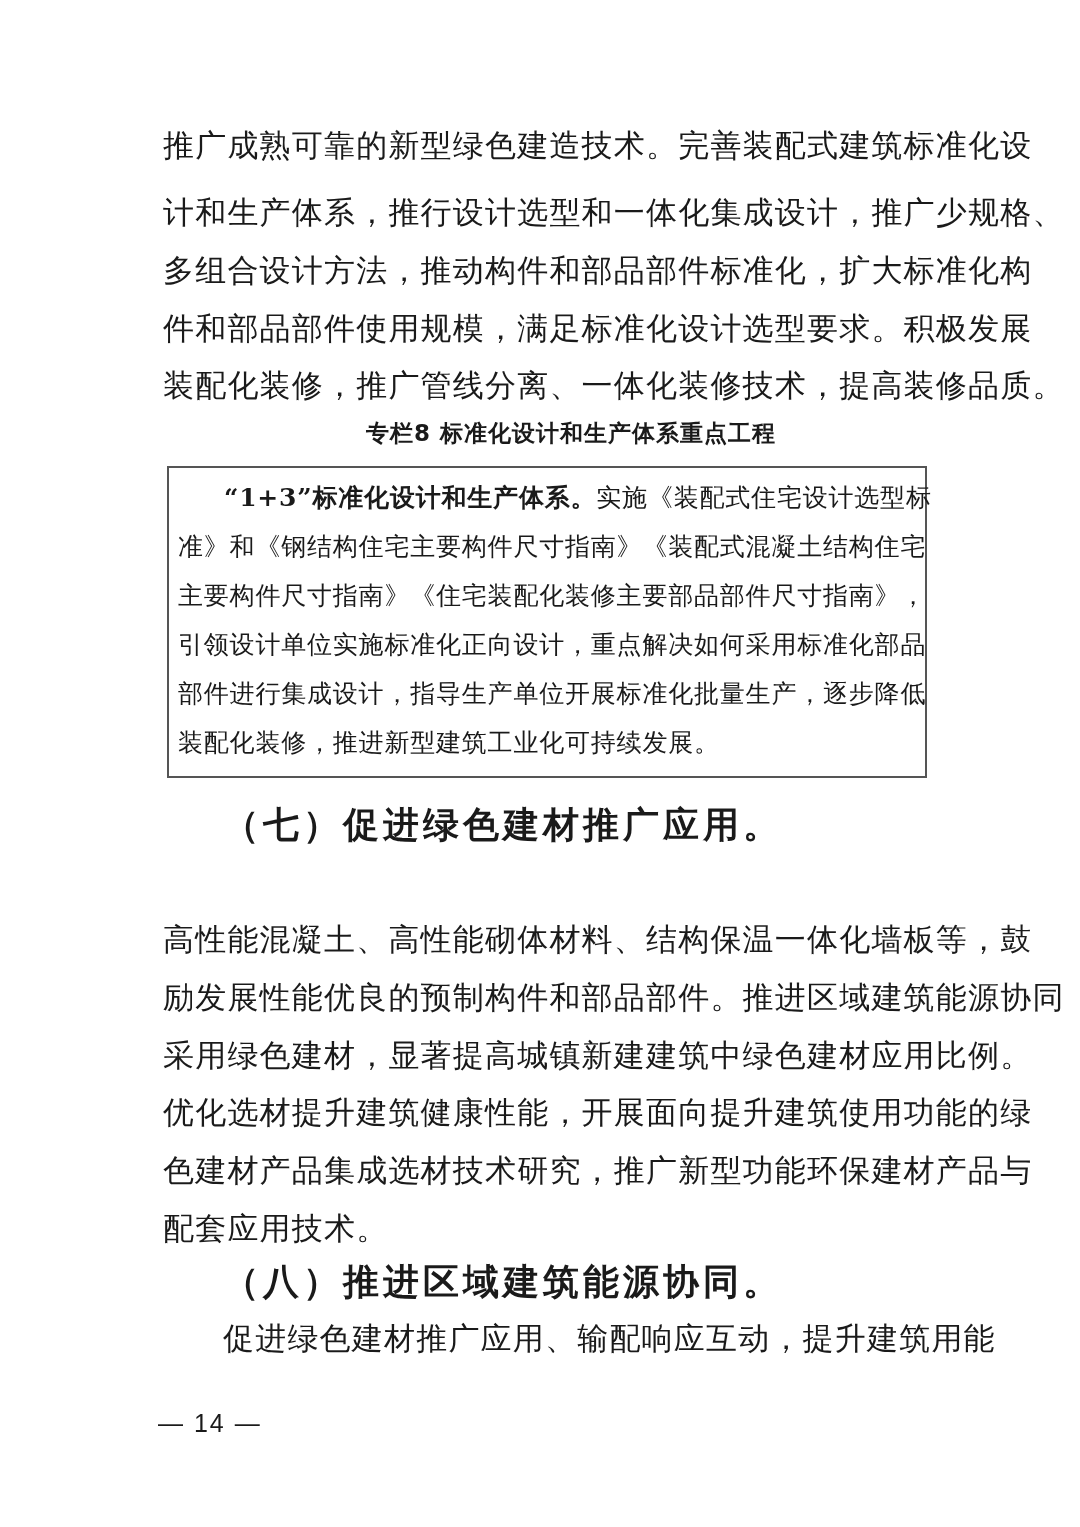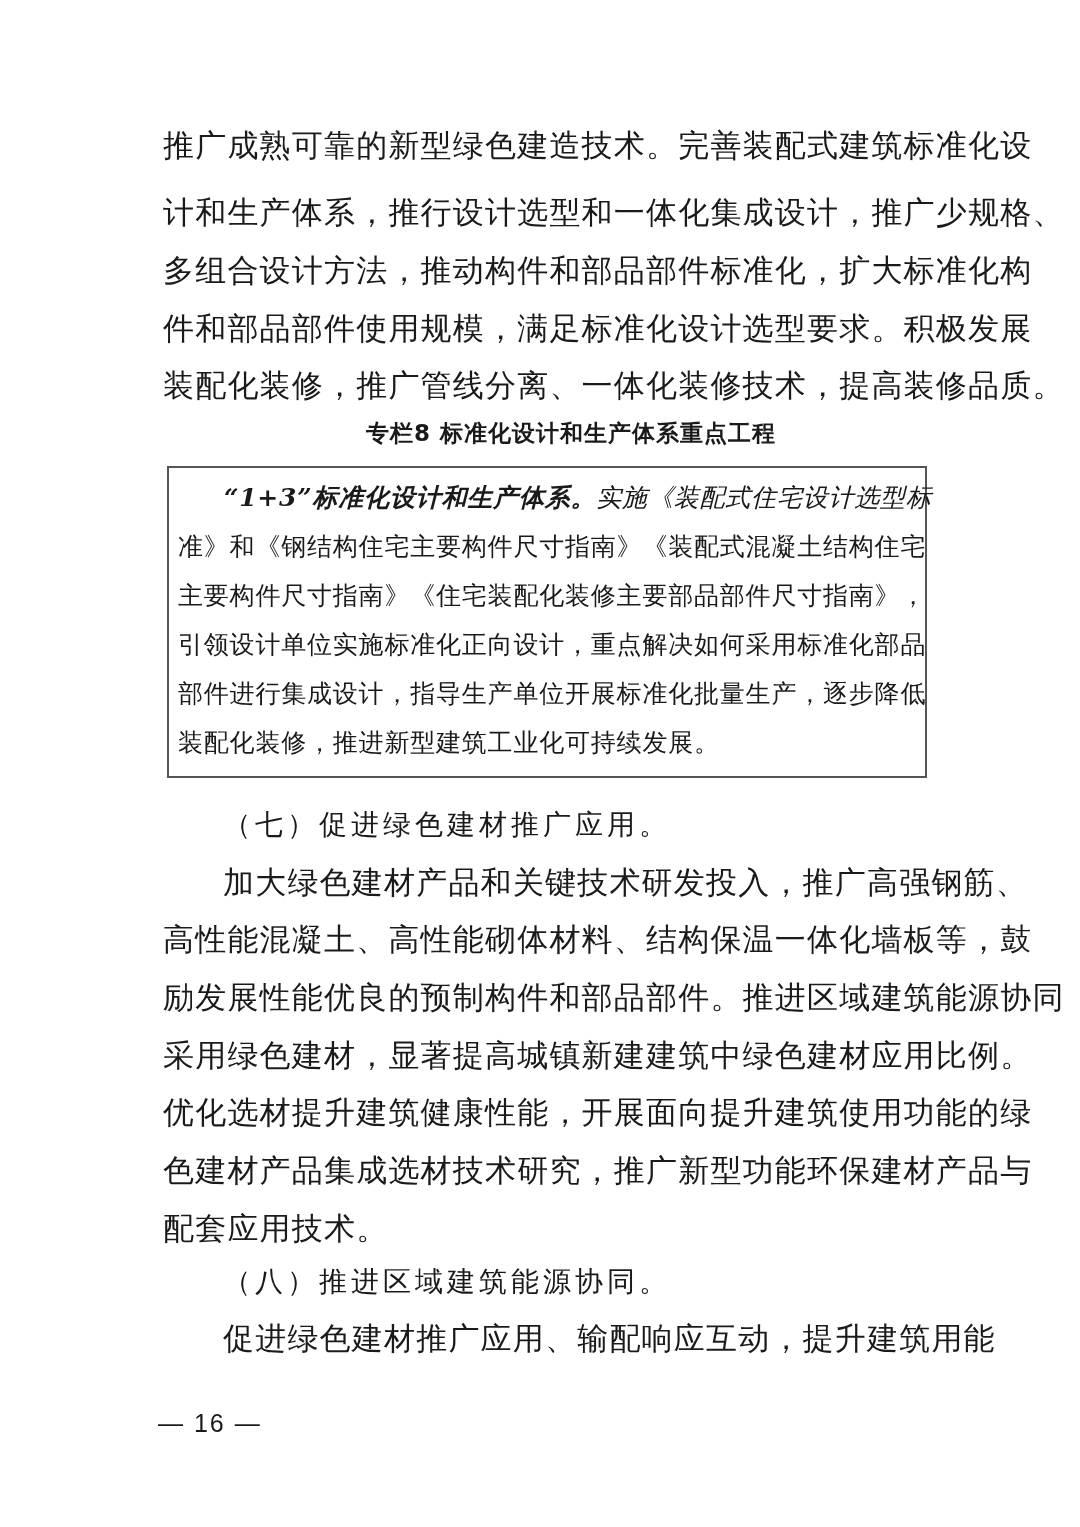--- a/index.html
+++ b/index.html
@@ -32,26 +32,26 @@
       text-align-last: justify;
     }
     .line.last {
       text-align: left;
       text-align-last: left;
     }
     .indent { left: 215px; width: 710px; }
     .heading {
       position: absolute;
       left: 215px;
-      font-size: 28px;
+      font-size: 36px;
       line-height: 40px;
       white-space: nowrap;
       letter-spacing: 4px;
       font-family: "DejaVu Sans", "Liberation Sans", sans-serif;
-      font-weight: normal;
+      font-weight: bold;
     }
     .col-title {
       position: absolute;
       left: 0;
       width: 1080px;
       text-align: center;
       font-size: 23px;
       font-weight: bold;
       line-height: 40px;
       font-family: "DejaVu Sans", "Liberation Sans", sans-serif;
@@ -72,21 +72,21 @@
       left: 170px;
       width: 736px;
       font-size: 25px;
       line-height: 36px;
       white-space: nowrap;
       letter-spacing: 0.8px;
       text-align: justify;
       text-align-last: justify;
     }
     .bline.last { text-align: left; text-align-last: left; }
-    .bline.first { left: 216px; width: 690px; font-style: italic; }
+    .bline.first { left: 216px; width: 690px; }
     .bold { font-weight: bold; }
     .page-number {
       position: absolute;
       left: 150px;
       top: 1405px;
       font-size: 25px;
       line-height: 36px;
       font-family: "Liberation Sans", "DejaVu Sans", sans-serif;
       letter-spacing: 2px;
     }
@@ -106,25 +106,24 @@
 
   <div class="box"></div>
   <div class="bline first" style="top:480px"><span class="bold">“1+3”标准化设计和生产体系。</span><span>实施《装配式住宅设计选型标</span></div>
   <div class="bline" style="top:529px">准》和《钢结构住宅主要构件尺寸指南》《装配式混凝土结构住宅</div>
   <div class="bline" style="top:578px">主要构件尺寸指南》《住宅装配化装修主要部品部件尺寸指南》，</div>
   <div class="bline" style="top:627px">引领设计单位实施标准化正向设计，重点解决如何采用标准化部品</div>
   <div class="bline" style="top:676px">部件进行集成设计，指导生产单位开展标准化批量生产，逐步降低</div>
   <div class="bline last" style="top:725px">装配化装修，推进新型建筑工业化可持续发展。</div>
 
   <div class="heading" style="top:805px">（七）促进绿色建材推广应用。</div>
-  <div class="line indent" style="top:862px">加大绿色建材产品和关键技术研发投入，推广高强钢筋、</div>
   <div class="line" style="top:919px">高性能混凝土、高性能砌体材料、结构保温一体化墙板等，鼓</div>
   <div class="line" style="top:977px">励发展性能优良的预制构件和部品部件。推进区域建筑能源协同</div>
   <div class="line" style="top:1035px">采用绿色建材，显著提高城镇新建建筑中绿色建材应用比例。</div>
   <div class="line" style="top:1092px">优化选材提升建筑健康性能，开展面向提升建筑使用功能的绿</div>
   <div class="line" style="top:1150px">色建材产品集成选材技术研究，推广新型功能环保建材产品与</div>
   <div class="line last" style="top:1208px">配套应用技术。</div>
 
   <div class="heading" style="top:1262px">（八）推进区域建筑能源协同。</div>
   <div class="line indent" style="top:1318px">促进绿色建材推广应用、输配响应互动，提升建筑用能</div>
 
-  <div class="page-number">— 16 —</div>
+  <div class="page-number">— 14 —</div>
 </div>
 
 </body></html>

